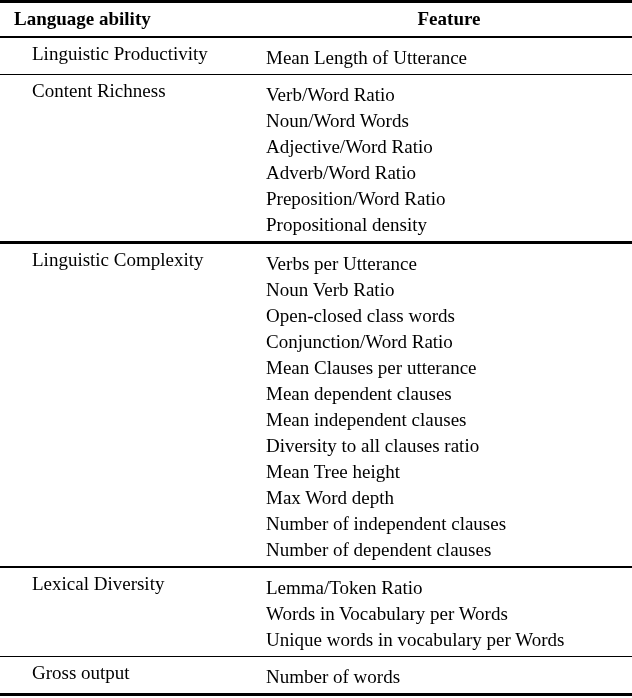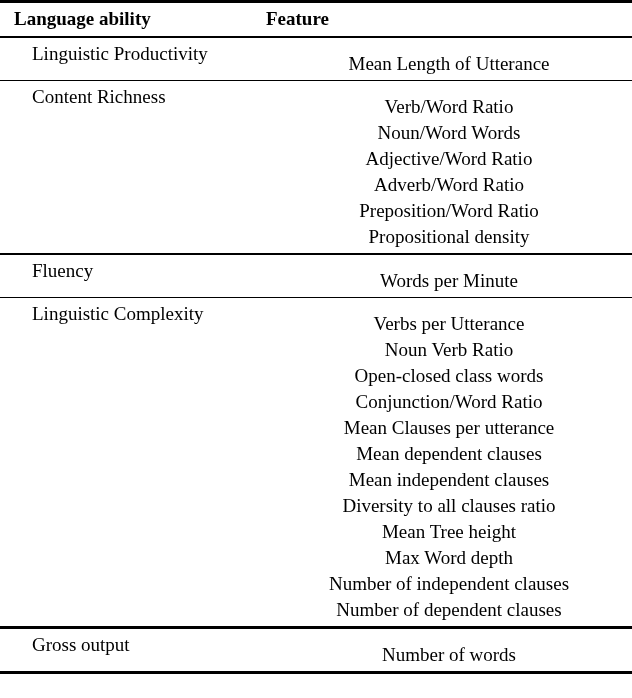--- a/index.html
+++ b/index.html
@@ -51,39 +51,38 @@
 
   thead th {
     text-align: left;
     font-weight: bold;
     font-size: 19px;
     padding: 4px 0 5px 0;
     line-height: 24px;
     vertical-align: top;
   }
   thead th.th-ability { padding-left: 14px; }
-  thead th.th-feature { padding-left: 8px; }
+  thead th.th-feature { padding-left: 8px; text-align: center; }
 
   tbody td {
     vertical-align: top;
     padding: 0;
     line-height: 26px;
     font-size: 19px;
   }
   tbody td.cell-ability {
     padding-left: 32px;
     padding-top: 3px;
     padding-bottom: 3px;
     white-space: nowrap;
   }
   tbody td.cell-feature {
     padding-left: 8px;
-    padding-top: 13px;
+    padding-top: 7px;
     padding-bottom: 3px;
-    text-align: center;
   }
 
   .feature-line {
     display: block;
     white-space: nowrap;
   }
 
   tr.group-row > td { }
 
   .sep-row td {
@@ -157,26 +156,20 @@
             <span class="feature-line">Adverb/Word Ratio</span>
             <span class="feature-line">Preposition/Word Ratio</span>
             <span class="feature-line">Propositional density</span>
           </td>
         </tr>
         <tr class="sep-row">
           <td colspan="2">
             <div></div>
           </td>
         </tr>
-        <tr class="group-row">
-          <td class="cell-ability">Fluency</td>
-          <td class="cell-feature">
-            <span class="feature-line">Words per Minute</span>
-          </td>
-        </tr>
         <tr class="sep-row">
           <td colspan="2">
             <div></div>
           </td>
         </tr>
         <tr class="group-row">
           <td class="cell-ability">Linguistic Complexity</td>
           <td class="cell-feature">
             <span class="feature-line">Verbs per Utterance</span>
             <span class="feature-line">Noun Verb Ratio</span>
@@ -190,20 +183,28 @@
             <span class="feature-line">Max Word depth</span>
             <span class="feature-line">Number of independent clauses</span>
             <span class="feature-line">Number of dependent clauses</span>
           </td>
         </tr>
         <tr class="sep-row">
           <td colspan="2">
             <div></div>
           </td>
         </tr>
+        <tr class="group-row">
+          <td class="cell-ability">Lexical Diversity</td>
+          <td class="cell-feature">
+            <span class="feature-line">Lemma/Token Ratio</span>
+            <span class="feature-line">Words in Vocabulary per Words</span>
+            <span class="feature-line">Unique words in vocabulary per Words</span>
+          </td>
+        </tr>
         <tr class="sep-row">
           <td colspan="2">
             <div></div>
           </td>
         </tr>
         <tr class="group-row">
           <td class="cell-ability">Gross output</td>
           <td class="cell-feature">
             <span class="feature-line">Number of words</span>
           </td>

